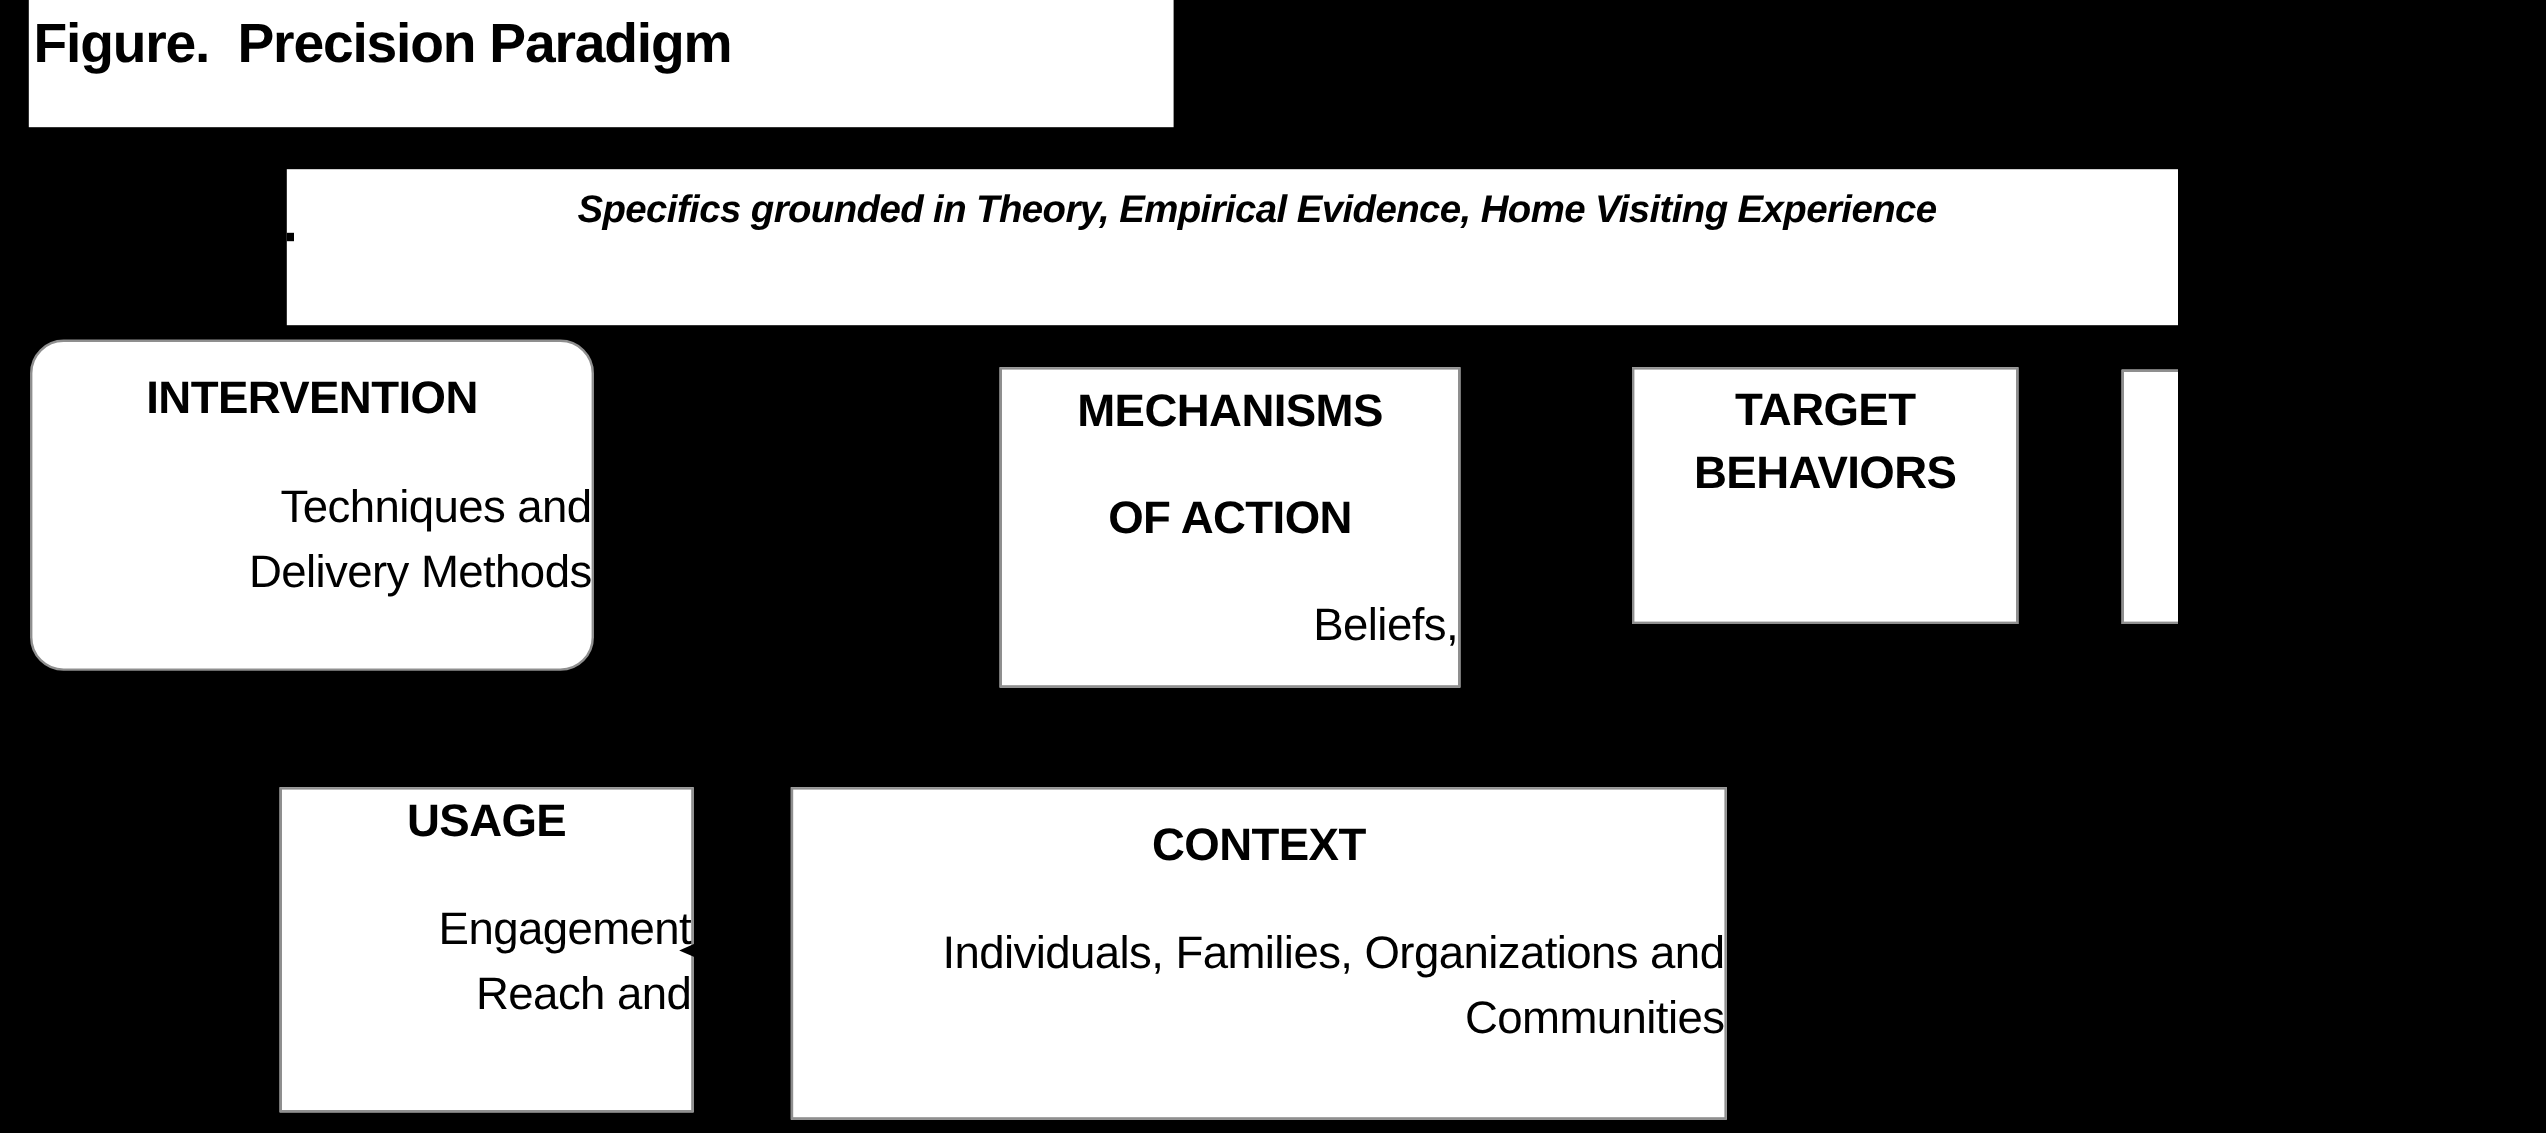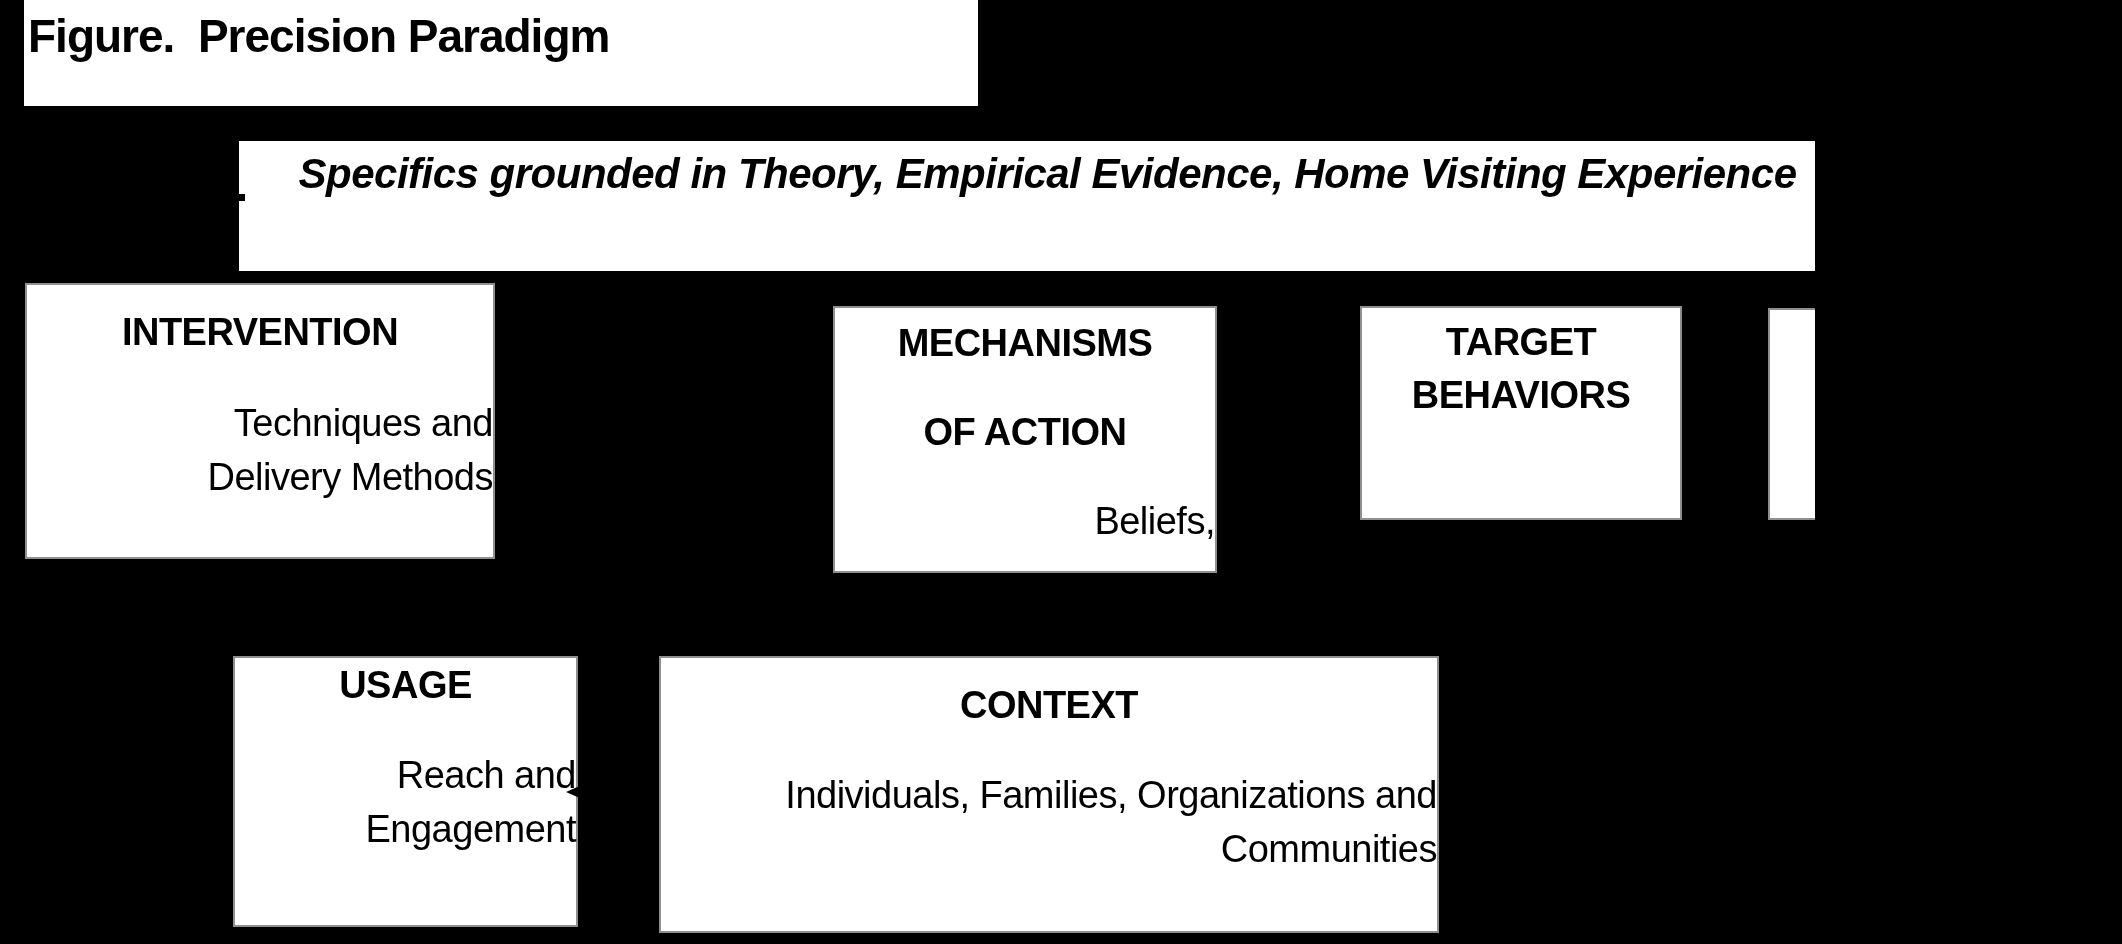--- a/index.html
+++ b/index.html
@@ -35,21 +35,21 @@
     white-space: pre;
   }
   
   .banner-box {
     left: 239px; top: 141px;
     width: 1617px; height: 130px;
     text-align: center;
   }
   .banner-text {
     padding-top: 6px;
-    font-size: 42px;
+    font-size: 32px;
     font-style: italic;
     font-weight: 600;
     line-height: 54px;
     letter-spacing: -0.5px;
   }
   
   .content-box {
     border: 2px solid #8f8f8f;
     text-align: center;
   }
@@ -59,21 +59,21 @@
     line-height: 54px;
     letter-spacing: -0.5px;
   }
   .bline {
     font-size: 38px;
     line-height: 54px;
     letter-spacing: -0.5px;
     text-align: right;
   }
   
-  .intervention-box { left: 25px; top: 283px; width: 470px; height: 276px; padding-top: 20px; }
+  .intervention-box { left: 25px; top: 283px; width: 470px; height: 276px; padding-top: 20px; border-radius: 28px; }
   .intervention-box .body-block { margin-top: 37px; }
   
   .mechanisms-box { left: 833px; top: 306px; width: 384px; height: 267px; padding-top: 8px; }
   .mechanisms-box .hdr2 { margin-top: 35px; }
   .mechanisms-box .body-block { margin-top: 35px; }
   
   .target-box { left: 1360px; top: 306px; width: 322px; height: 214px; padding-top: 8px; }
   .target-box .hdr { line-height: 53px; }
   
   .outcomes-box { left: 1768px; top: 308px; width: 322px; height: 212px; padding-top: 8px; }
@@ -143,22 +143,22 @@
     <div class="hdr">BEHAVIORS</div>
   </div>
 
   <div class="box content-box outcomes-box">
     <div class="hdr">CONTEXT</div>
   </div>
 
   <div class="box content-box usage-box">
     <div class="hdr">USAGE</div>
     <div class="body-block">
+      <div class="bline">Engagement</div>
       <div class="bline">Reach and</div>
-      <div class="bline">Engagement</div>
     </div>
   </div>
 
   <div class="box content-box context-box">
     <div class="hdr">CONTEXT</div>
     <div class="body-block">
       <div class="bline">Individuals, Families, Organizations and</div>
       <div class="bline">Communities</div>
     </div>
   </div>

